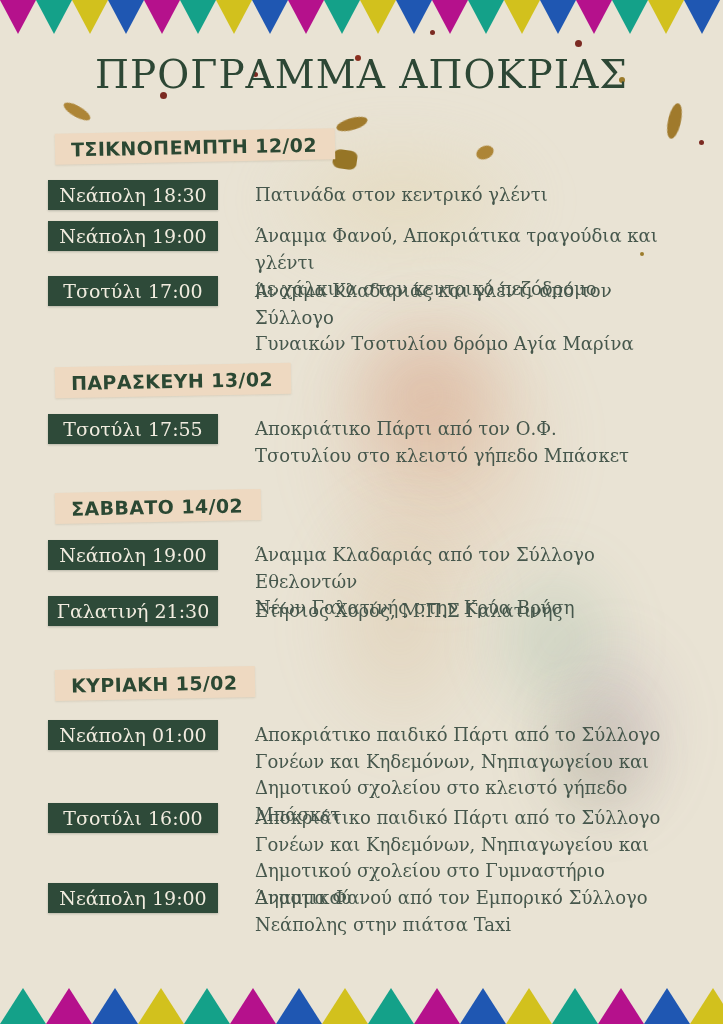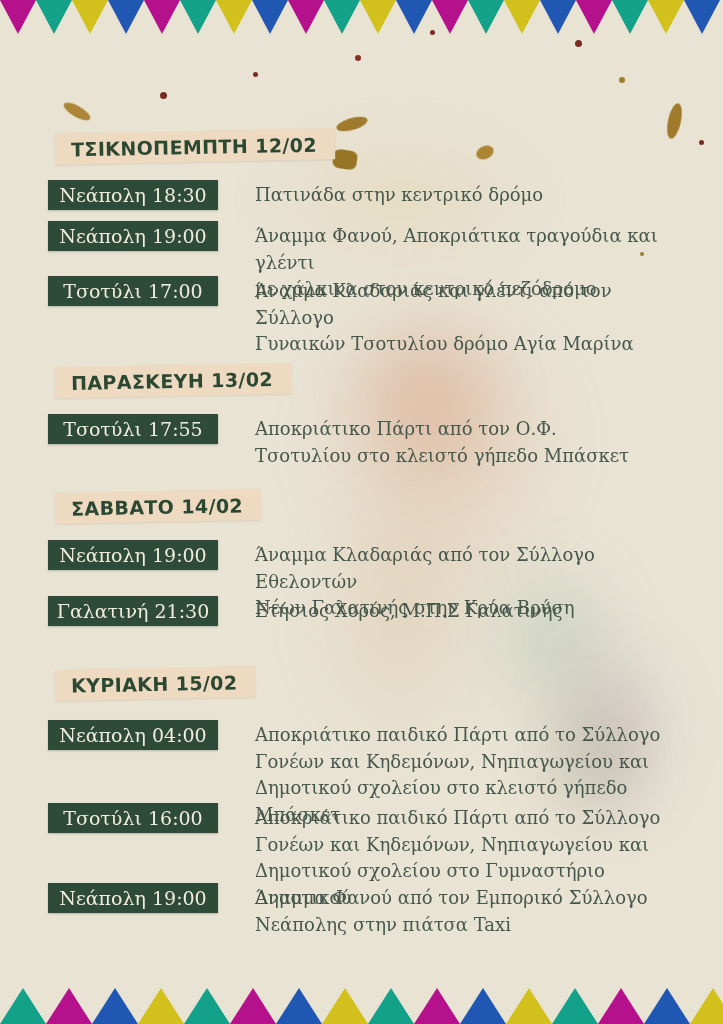--- a/index.html
+++ b/index.html
@@ -133,25 +133,26 @@
       <div class="tri" style="border-top-color: rgb(181, 17, 140);"></div>
       <div class="tri" style="border-top-color: rgb(20, 161, 137);"></div>
       <div class="tri" style="border-top-color: rgb(210, 193, 29);"></div>
       <div class="tri" style="border-top-color: rgb(31, 87, 178);"></div>
       <div class="tri" style="border-top-color: rgb(181, 17, 140);"></div>
       <div class="tri" style="border-top-color: rgb(20, 161, 137);"></div>
       <div class="tri" style="border-top-color: rgb(210, 193, 29);"></div>
       <div class="tri" style="border-top-color: rgb(31, 87, 178);"></div>
     </div>
 
+  <div class="title">ΠΡΟΓΡΑΜΜΑ ΑΠΟΚΡΙΑΣ</div>
 
   <div class="sec-head" style="top:131px;">ΤΣΙΚΝΟΠΕΜΠΤΗ 12/02</div>
   <div class="row" style="top:180px;">
     <div class="when">Νεάπολη 18:30</div>
-    <div class="what">Πατινάδα στην κεντρικό δρόμο</div>
+    <div class="what">Πατινάδα στον κεντρικό γλέντι</div>
   </div>
   <div class="row" style="top:221px;">
     <div class="when">Νεάπολη 19:00</div>
     <div class="what">Άναμμα Φανού, Αποκριάτικα τραγούδια και γλέντι
 με χάλκινα στον κεντρικό πεζόδρομο</div>
   </div>
   <div class="row" style="top:276px;">
     <div class="when">Τσοτύλι 17:00</div>
     <div class="what">Άναμμα Κλαδαριάς και γλέντι από τον Σύλλογο
 Γυναικών Τσοτυλίου δρόμο Αγία Μαρίνα</div>
@@ -170,21 +171,21 @@
     <div class="what">Άναμμα Κλαδαριάς από τον Σύλλογο Εθελοντών
 Νέων Γαλατινής στην Κρύα Βρύση</div>
   </div>
   <div class="row" style="top:596px;">
     <div class="when">Γαλατινή 21:30</div>
     <div class="what">Ετήσιος Χορός, Μ.Π.Σ Γαλατινής</div>
   </div>
 
   <div class="sec-head" style="top:668px;">ΚΥΡΙΑΚΗ 15/02</div>
   <div class="row" style="top:720px;">
-    <div class="when">Νεάπολη 04:00</div>
+    <div class="when">Νεάπολη 01:00</div>
     <div class="what">Αποκριάτικο παιδικό Πάρτι από το Σύλλογο
 Γονέων και Κηδεμόνων, Νηπιαγωγείου και
 Δημοτικού σχολείου στο κλειστό γήπεδο Μπάσκετ</div>
   </div>
   <div class="row" style="top:803px;">
     <div class="when">Τσοτύλι 16:00</div>
     <div class="what">Αποκριάτικο παιδικό Πάρτι από το Σύλλογο
 Γονέων και Κηδεμόνων, Νηπιαγωγείου και
 Δημοτικού σχολείου στο Γυμναστήριο Δημοτικού</div>
   </div>

